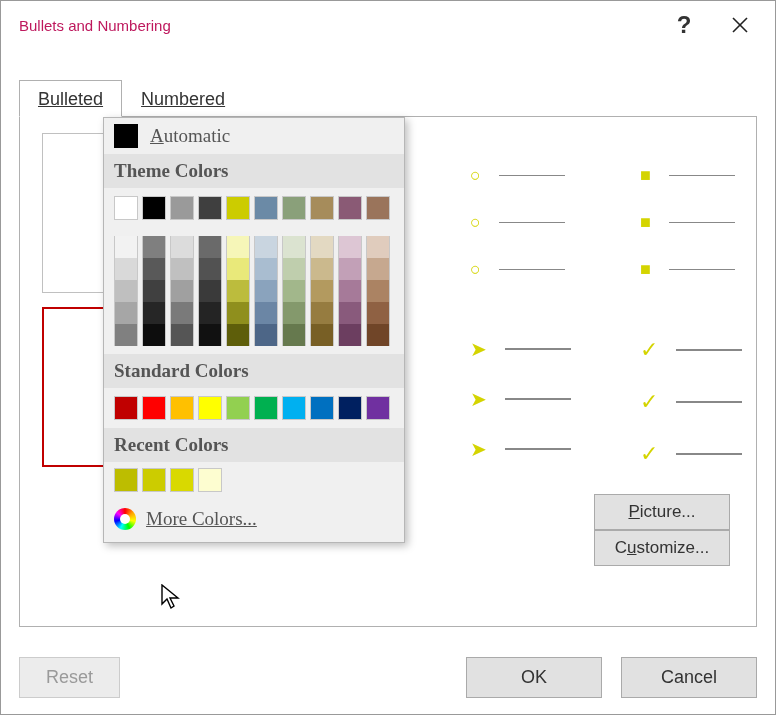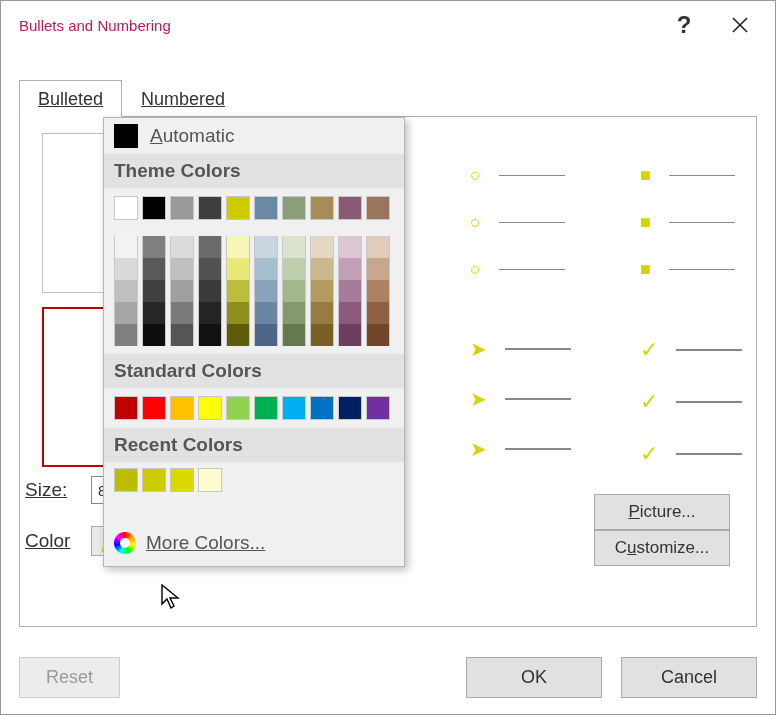--- a/index.html
+++ b/index.html
@@ -30,32 +30,32 @@
   .bucket .bar { position:absolute; bottom:0; left:0; right:0; height:4px; background:#d2d200; }
   .rbtns { position:absolute; right:26px; bottom:60px; display:flex; flex-direction:column; }
   .winbtn { border:1px solid #aaa; background:#e1e1e1; padding:7px 16px; font-size:17px; min-width:136px; text-align:center; }
   .winbtn .u { text-decoration:underline; }
   .footer { position:absolute; left:18px; right:18px; bottom:16px; display:flex; align-items:flex-end; }
   .footer .reset { border:1px solid #ccc; background:#ececec; color:#9a9a9a; padding:9px 26px; font-size:18px; }
   .footer .spacer { flex:1; }
   .footer .ok, .footer .cancel { border:1px solid #aaa; background:#e1e1e1; padding:9px 0; width:136px; text-align:center; font-size:18px; margin-left:19px; }
 
   
-  .picker { position:absolute; left:102px; top:116px; width:302px; background:#f0f0f0; border:1px solid #b6b6b6; box-shadow:3px 3px 8px rgba(0,0,0,0.25); z-index:50; padding-bottom:6px;}
+  .picker { position:absolute; left:102px; top:116px; width:302px; background:#f0f0f0; border:1px solid #b6b6b6; box-shadow:3px 3px 8px rgba(0,0,0,0.25); z-index:50; padding-bottom:6px;font-family:Liberation Serif, serif;}
   .picker .auto { display:flex; align-items:center; gap:12px; padding:6px 10px; }
   .picker .auto .sw { width:24px; height:24px; background:#000; }
   .picker .auto .lbl { font-size:19px; color:#555; }
   .picker .hdr { background:#e2e2e2; font-size:19px; font-weight:bold; color:#555; padding:6px 10px; }
   .grid { display:grid; grid-template-columns:repeat(10,24px); gap:4px; padding:8px 10px; }
   .grid .sw { width:24px; height:24px; border:1px solid #c8c8c8; }
   .grid.tints { gap:4px 4px; row-gap:0; }
   .grid.tints .sw { height:22px; border-left:1px solid #c8c8c8; border-right:1px solid #c8c8c8; border-top:none; border-bottom:none;}
   .recent { display:flex; gap:4px; padding:6px 10px 10px 10px; }
   .recent .sw { width:24px; height:24px; border:1px solid #c8c8c8; }
-  .more { display:flex; align-items:center; gap:10px; padding:6px 10px;margin-top:24px; }
+  .more { display:flex; align-items:center; gap:10px; padding:6px 10px; }
   .more .wheel { width:22px; height:22px; border-radius:50%; background:conic-gradient(red,orange,yellow,lime,cyan,blue,magenta,red); position:relative;}
   .more .wheel::after{content:"";position:absolute;inset:6px;background:#fff;border-radius:50%;}
   .more .lbl { font-size:19px; color:#555; text-decoration:underline; }
 
   .cursor { position:absolute; left:160px; top:583px; z-index:100; }
 
   
   .bprev { position:absolute; display:flex; flex-direction:column; gap:26px; padding:18px 20px; }
   .bprev .ln { display:flex; align-items:center; gap:18px; }
   .bprev .ln .dash { width:66px; height:1.6px; background:#888; }
@@ -144,41 +144,20 @@
               <span class="yel" style="font-size:22px;">✓</span>
               <span class="dash"></span>
             </div>
           <div class="ln">
               <span class="yel" style="font-size:22px;">✓</span>
               <span class="dash"></span>
             </div>
         </div>
       </div>
 
-      <div class="fields">
-        <div class="fld">
-          <label><span class="u">Size:</span></label>
-          <div class="sizebox">
-              <span>8</span>
-            </div>
-        </div>
-        <div class="fld">
-          <label><span class="u">Color</span></label>
-          <div class="colorbtn">
-            <span class="bucket">
-              <svg viewBox="0 0 22 22" width="22" height="22">
-                  <path d="M6 3 L15 12 L9 18 L3 12 Z" fill="none" stroke="#333" stroke-width="1.3"></path>
-                  <path d="M17 12 q2 3 0 5 q-2 -2 0 -5" fill="#333"></path>
-                </svg>
-              <span class="bar"></span>
-            </span>
-            <span style="font-size:10px;">▼</span>
-          </div>
-        </div>
-      </div>
 
       <div class="rbtns">
         <div class="winbtn"><span class="u">P</span><span>icture...</span></div>
         <div class="winbtn">C<span class="u">u</span>stomize...</div>
       </div>
 
     </div>
 
   </div>
 

